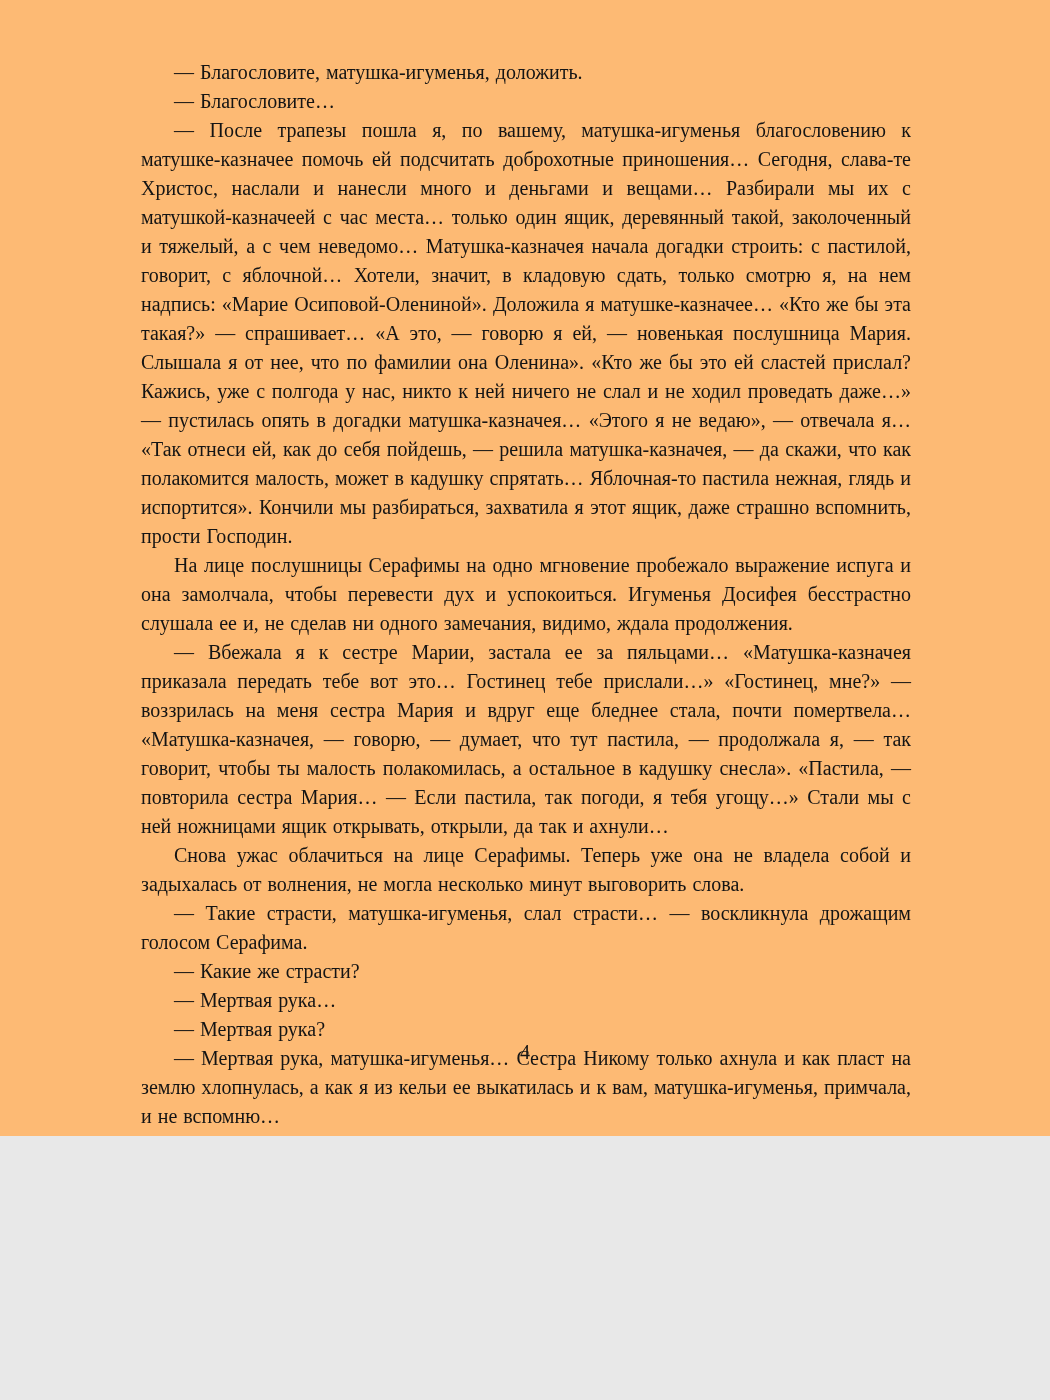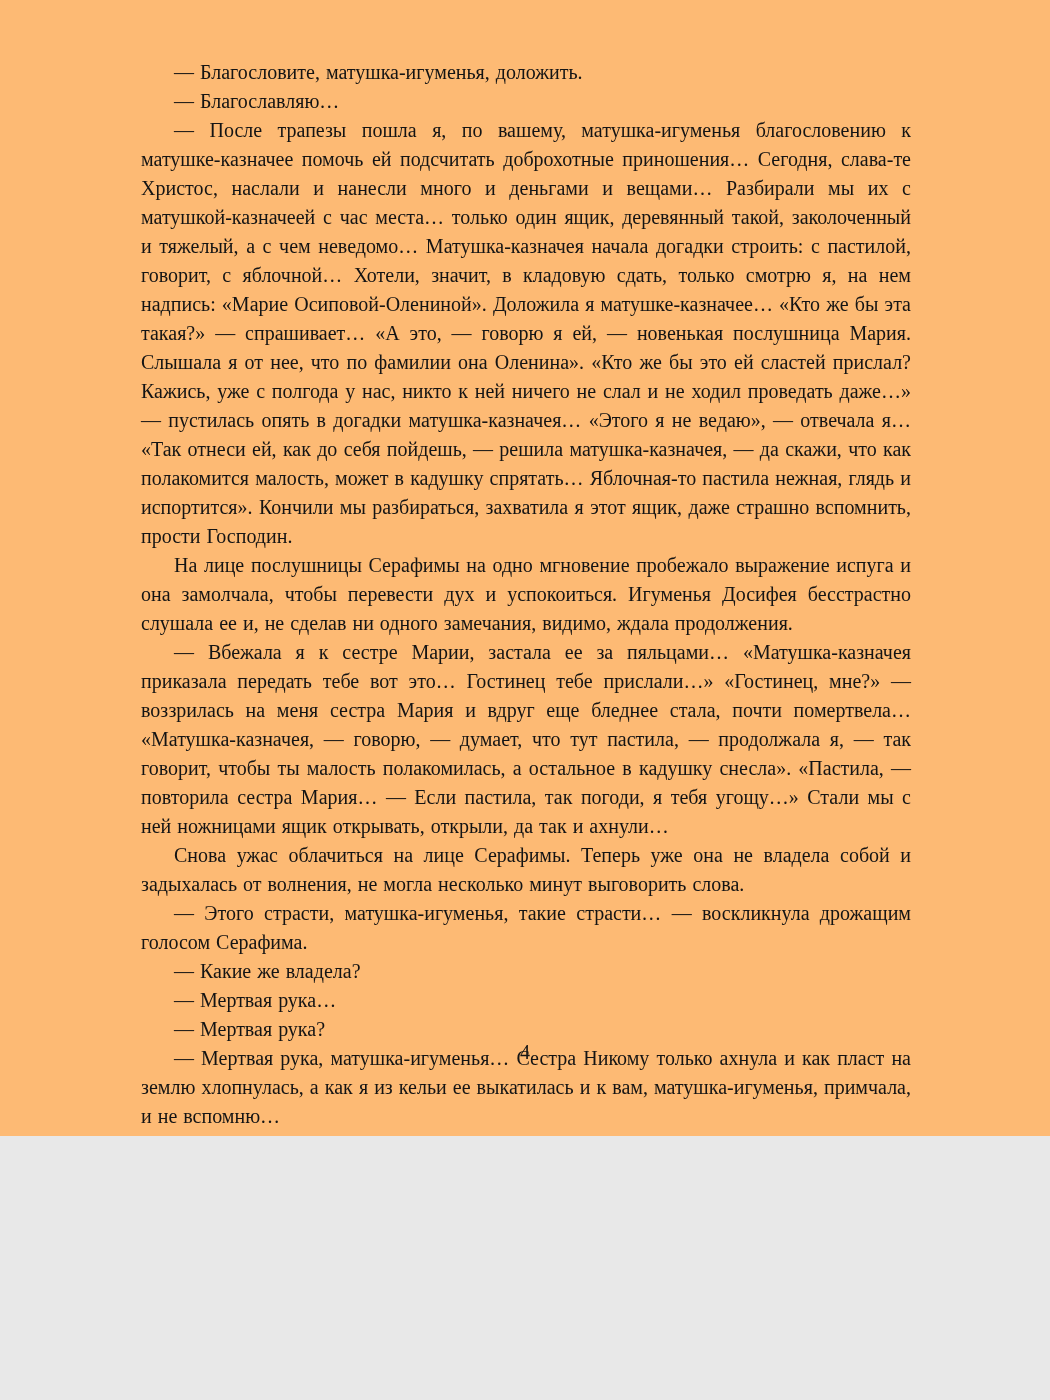--- a/index.html
+++ b/index.html
@@ -41,26 +41,26 @@
     font-size: 20px;
     color: #141414;
   }
 </style>
 </head>
 <body>
 
 <div class="page">
   <div class="content">
     <p>— Благословите, матушка-игуменья, доложить.</p>
-    <p>— Благославляю…</p>
+    <p>— Благословите…</p>
     <p>— После трапезы пошла я, по вашему, матушка-игуменья благословению к матушке-казначее помочь ей подсчитать доброхотные приношения… Сегодня, слава-те Христос, наслали и нанесли много и деньгами и вещами… Разбирали мы их с матушкой-казначеей с час места… только один ящик, деревянный такой, заколоченный и тяжелый, а с чем неведомо… Матушка-казначея начала догадки строить: с пастилой, говорит, с яблочной… Хотели, значит, в кладовую сдать, только смотрю я, на нем надпись: «Марие Осиповой-Олениной». Доложила я матушке-казначее… «Кто же бы эта такая?» — спрашивает… «А это, — говорю я ей, — новенькая послушница Мария. Слышала я от нее, что по фамилии она Оленина». «Кто же бы это ей сластей прислал? Кажись, уже с полгода у нас, никто к ней ничего не слал и не ходил проведать даже…» — пустилась опять в догадки матушка-казначея… «Этого я не ведаю», — отвечала я… «Так отнеси ей, как до себя пойдешь, — решила матушка-казначея, — да скажи, что как полакомится малость, может в кадушку спрятать… Яблочная-то пастила нежная, глядь и испортится». Кончили мы разбираться, захватила я этот ящик, даже страшно вспомнить, прости Господин.</p>
     <p>На лице послушницы Серафимы на одно мгновение пробежало выражение испуга и она замолчала, чтобы перевести дух и успокоиться. Игуменья Досифея бесстрастно слушала ее и, не сделав ни одного замечания, видимо, ждала продолжения.</p>
     <p>— Вбежала я к сестре Марии, застала ее за пяльцами… «Матушка-казначея приказала передать тебе вот это… Гостинец тебе прислали…» «Гостинец, мне?» — воззрилась на меня сестра Мария и вдруг еще бледнее стала, почти помертвела… «Матушка-казначея, — говорю, — думает, что тут пастила, — продолжала я, — так говорит, чтобы ты малость полакомилась, а остальное в кадушку снесла». «Пастила, — повторила сестра Мария… — Если пастила, так погоди, я тебя угощу…» Стали мы с ней ножницами ящик открывать, открыли, да так и ахнули…</p>
     <p>Снова ужас облачиться на лице Серафимы. Теперь уже она не владела собой и задыхалась от волнения, не могла несколько минут выговорить слова.</p>
-    <p>— Этого страсти, матушка-игуменья, такие страсти… — воскликнула дрожащим голосом Серафима.</p>
-    <p>— Какие же владела?</p>
+    <p>— Такие страсти, матушка-игуменья, слал страсти… — воскликнула дрожащим голосом Серафима.</p>
+    <p>— Какие же страсти?</p>
     <p>— Мертвая рука…</p>
     <p>— Мертвая рука?</p>
     <p>— Мертвая рука, матушка-игуменья… Сестра Никому только ахнула и как пласт на землю хлопнулась, а как я из кельи ее выкатилась и к вам, матушка-игуменья, примчала, и не вспомню…</p>
     <p>— Никому не болтала дорогой-то?</p>
   </div>
   <div class="page-number">4</div>
 </div>
 
 </body></html>

